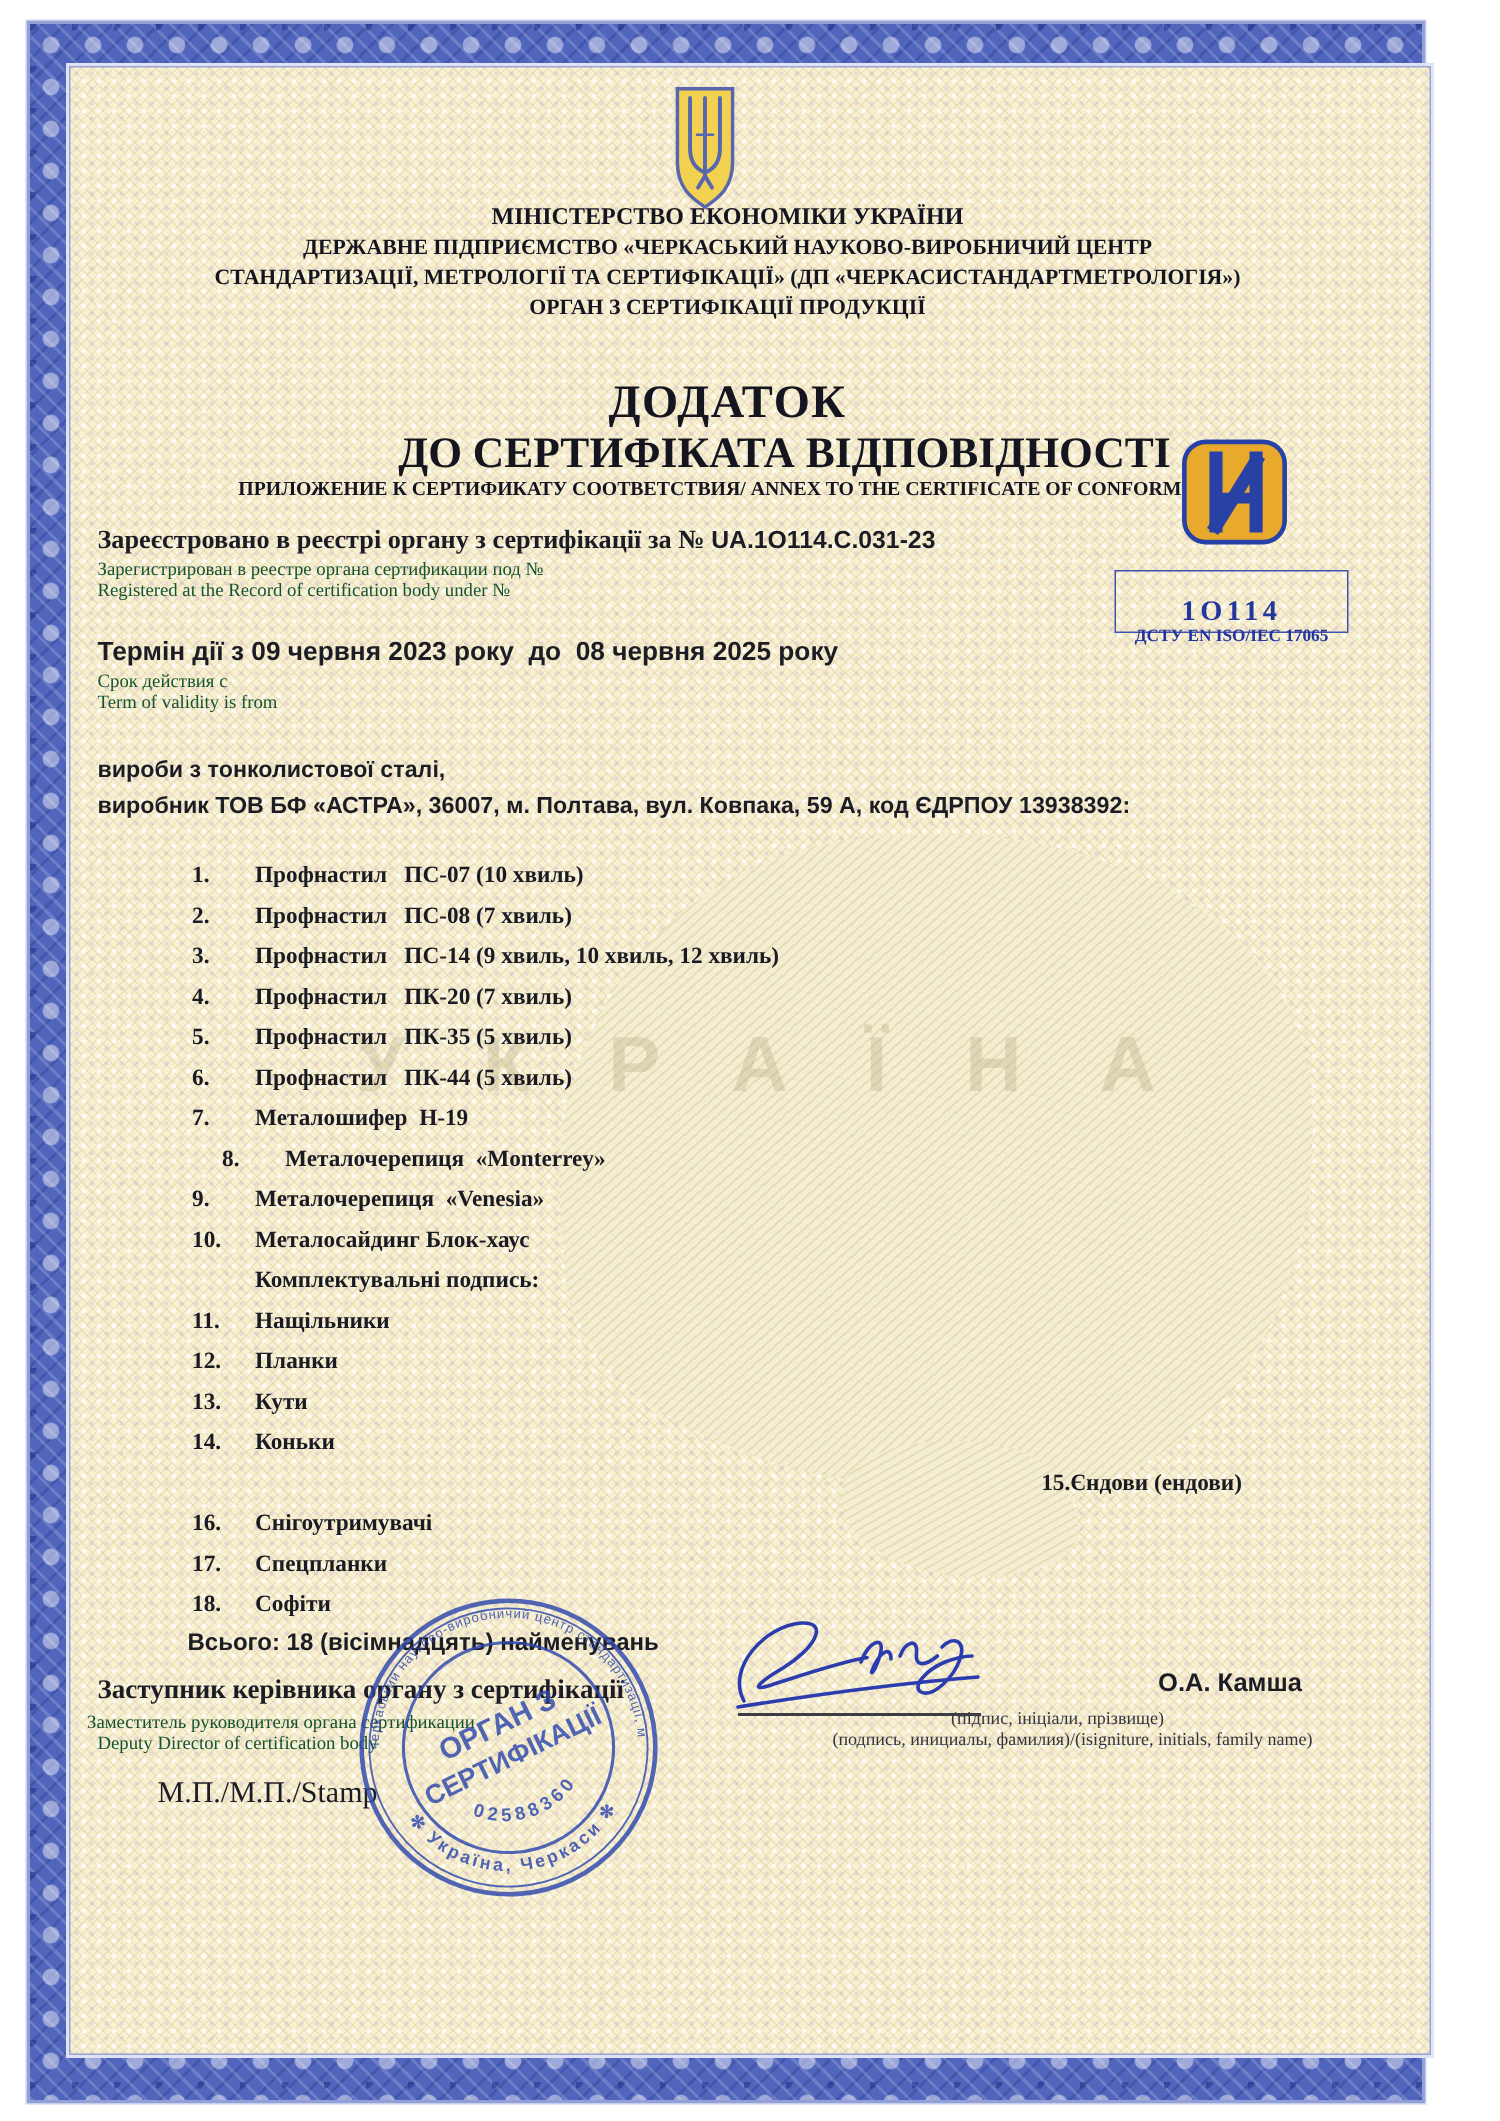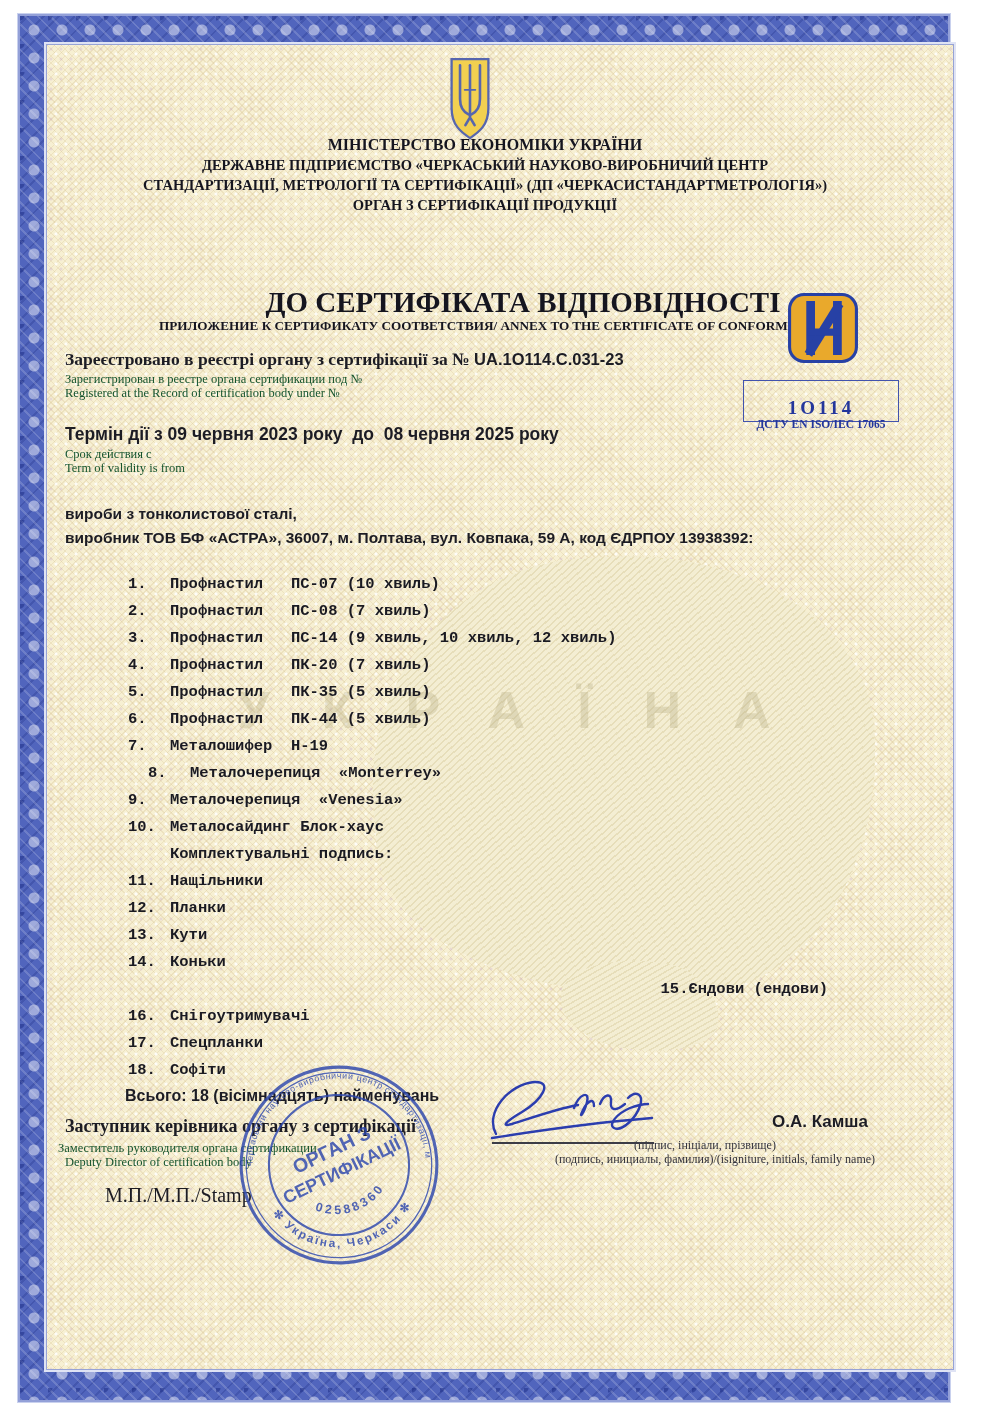--- a/index.html
+++ b/index.html
@@ -39,21 +39,21 @@
        transform:rotate(-4deg); opacity:.95;}
   .map2{position:absolute;left:560px;top:960px;width:160px;height:90px;background:#f4eed3;
        background-image:repeating-linear-gradient(-38deg, rgba(226,216,176,.75) 0 1.5px, transparent 1.5px 5px);
        border-radius:60% 40% 55% 45% / 50% 60% 40% 50%; transform:rotate(8deg);opacity:.95;}
   .wm-text{position:absolute;left:150px;top:680px;width:760px;text-align:center;
        font-family:"Liberation Sans",sans-serif;font-weight:bold;font-size:52px;
        letter-spacing:52px;color:rgba(176,166,122,.30);white-space:nowrap;}
 
   .hdr{position:absolute;left:60px;width:850px;text-align:center;font-weight:bold;
        font-family:"Liberation Serif",serif;color:#15151f;}
-  .list-row{position:absolute;left:128px;width:700px;font-family:Liberation Mono, monospace;
+  .list-row{position:absolute;left:128px;width:700px;font-family:Liberation Serif, serif;
        font-weight:bold;font-size:15.5px;color:#1a1a22;white-space:pre;}
   .list-row .num{display:inline-block;width:42px;}
   .small-sub{font-size:12.5px;font-weight:normal;color:#14532d;line-height:14.5px;}
 
   .codebox{position:absolute;left:743px;top:380px;width:154px;height:40px;
        border:1.5px solid #4253ae;color:#23369c;text-align:center;
        font-family:"Liberation Serif",serif;font-weight:bold;}
   .codebox .c1{font-size:19px;letter-spacing:3px;line-height:21px;margin-top:16px;}
   .codebox .c2{font-size:11.5px;line-height:13px;}
 
@@ -84,20 +84,21 @@
         <path d="M23,44 H37" stroke-width="2.2"></path>
       </g>
     </svg>
   </div>
 
   <div class="hdr" style="top:136px;font-size:16px;">МІНІСТЕРСТВО ЕКОНОМІКИ УКРАЇНИ</div>
   <div class="hdr" style="top:157px;font-size:14.5px;">ДЕРЖАВНЕ ПІДПРИЄМСТВО «ЧЕРКАСЬКИЙ НАУКОВО-ВИРОБНИЧИЙ ЦЕНТР</div>
   <div class="hdr" style="top:177px;font-size:14.5px;">СТАНДАРТИЗАЦІЇ, МЕТРОЛОГІЇ ТА СЕРТИФІКАЦІЇ» (ДП «ЧЕРКАСИСТАНДАРТМЕТРОЛОГІЯ»)</div>
   <div class="hdr" style="top:197px;font-size:14.5px;">ОРГАН З СЕРТИФІКАЦІЇ ПРОДУКЦІЇ</div>
 
+  <div class="hdr" style="top:250px;font-size:31px;letter-spacing:1px;">ДОДАТОК</div>
   <div class="hdr" style="top:286px;font-size:29px;padding-left:38px;">ДО СЕРТИФІКАТА ВІДПОВІДНОСТІ</div>
   <div class="hdr" style="top:318px;font-size:13.2px;">ПРИЛОЖЕНИЕ К СЕРТИФИКАТУ СООТВЕТСТВИЯ/ ANNEX TO THE CERTIFICATE OF CONFORMITY</div>
 
   <div class="abs" style="left:787px;top:292px;width:72px;height:72px;">
     <svg width="72" height="72" viewBox="0 0 70 70">
       <rect x="2.5" y="2.5" width="65" height="65" rx="14" fill="#E9A92C" stroke="#2741A5" stroke-width="3"></rect>
       <g stroke="#2741A5" stroke-width="8.5" stroke-linecap="square" fill="none">
         <path d="M23,13 V57"></path>
         <path d="M49,13 V57"></path>
         <path d="M49,15 L23,57"></path>

